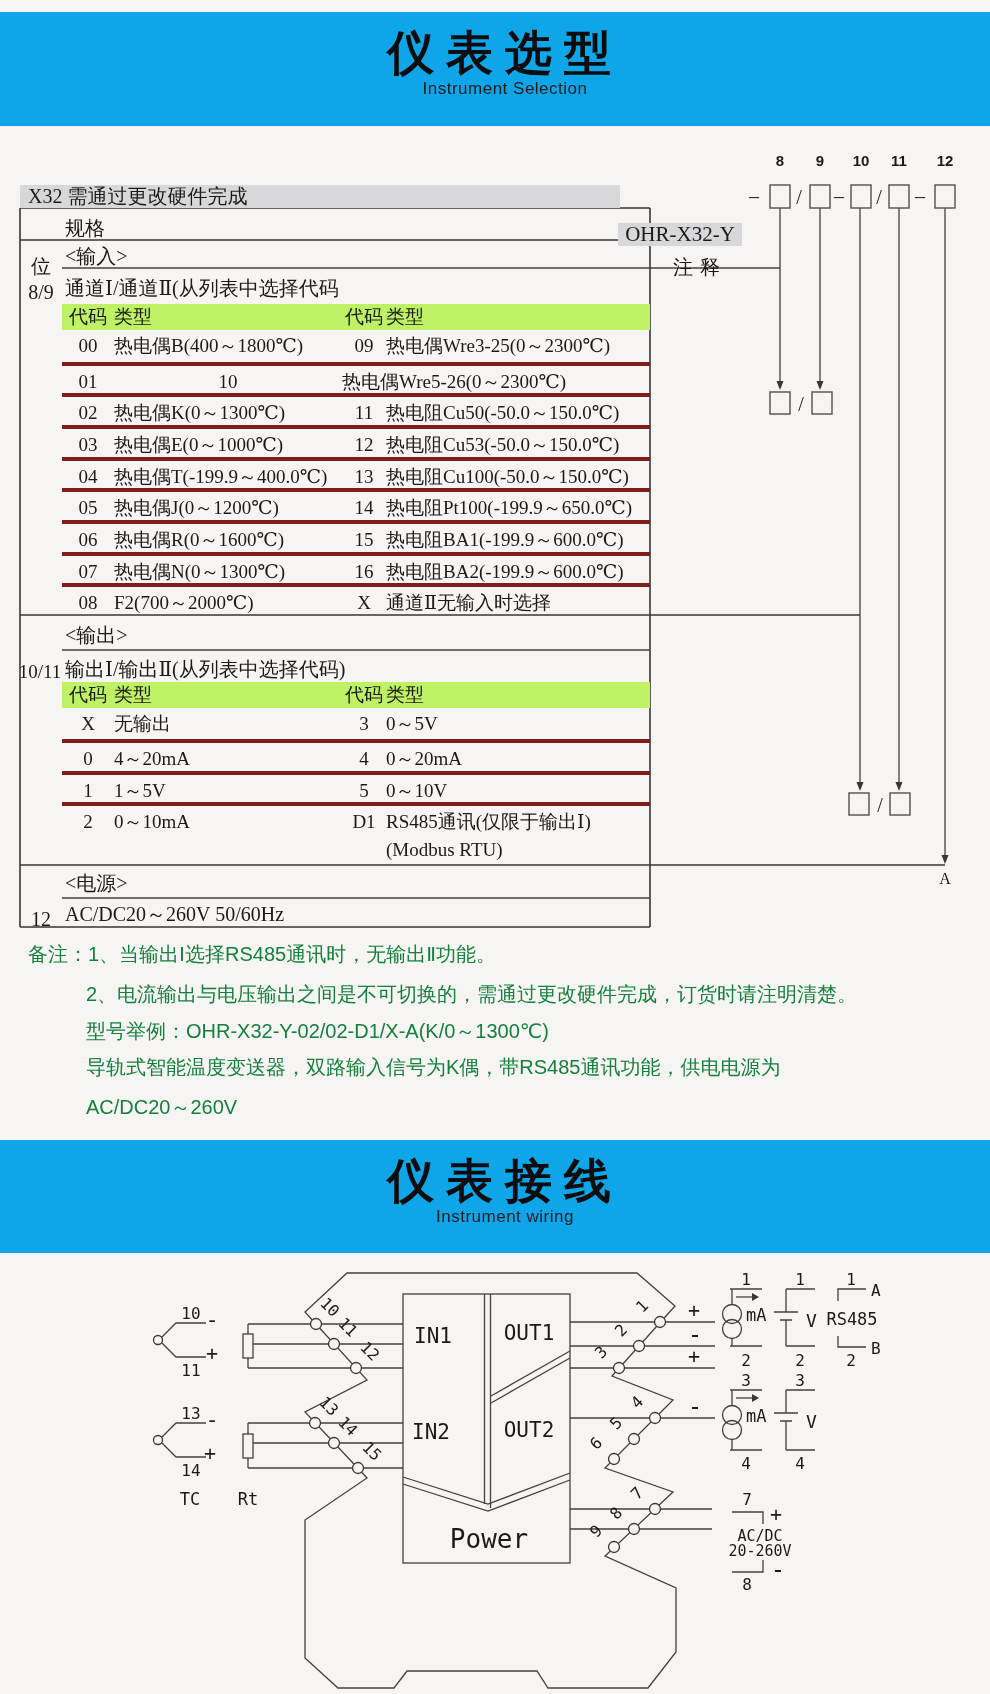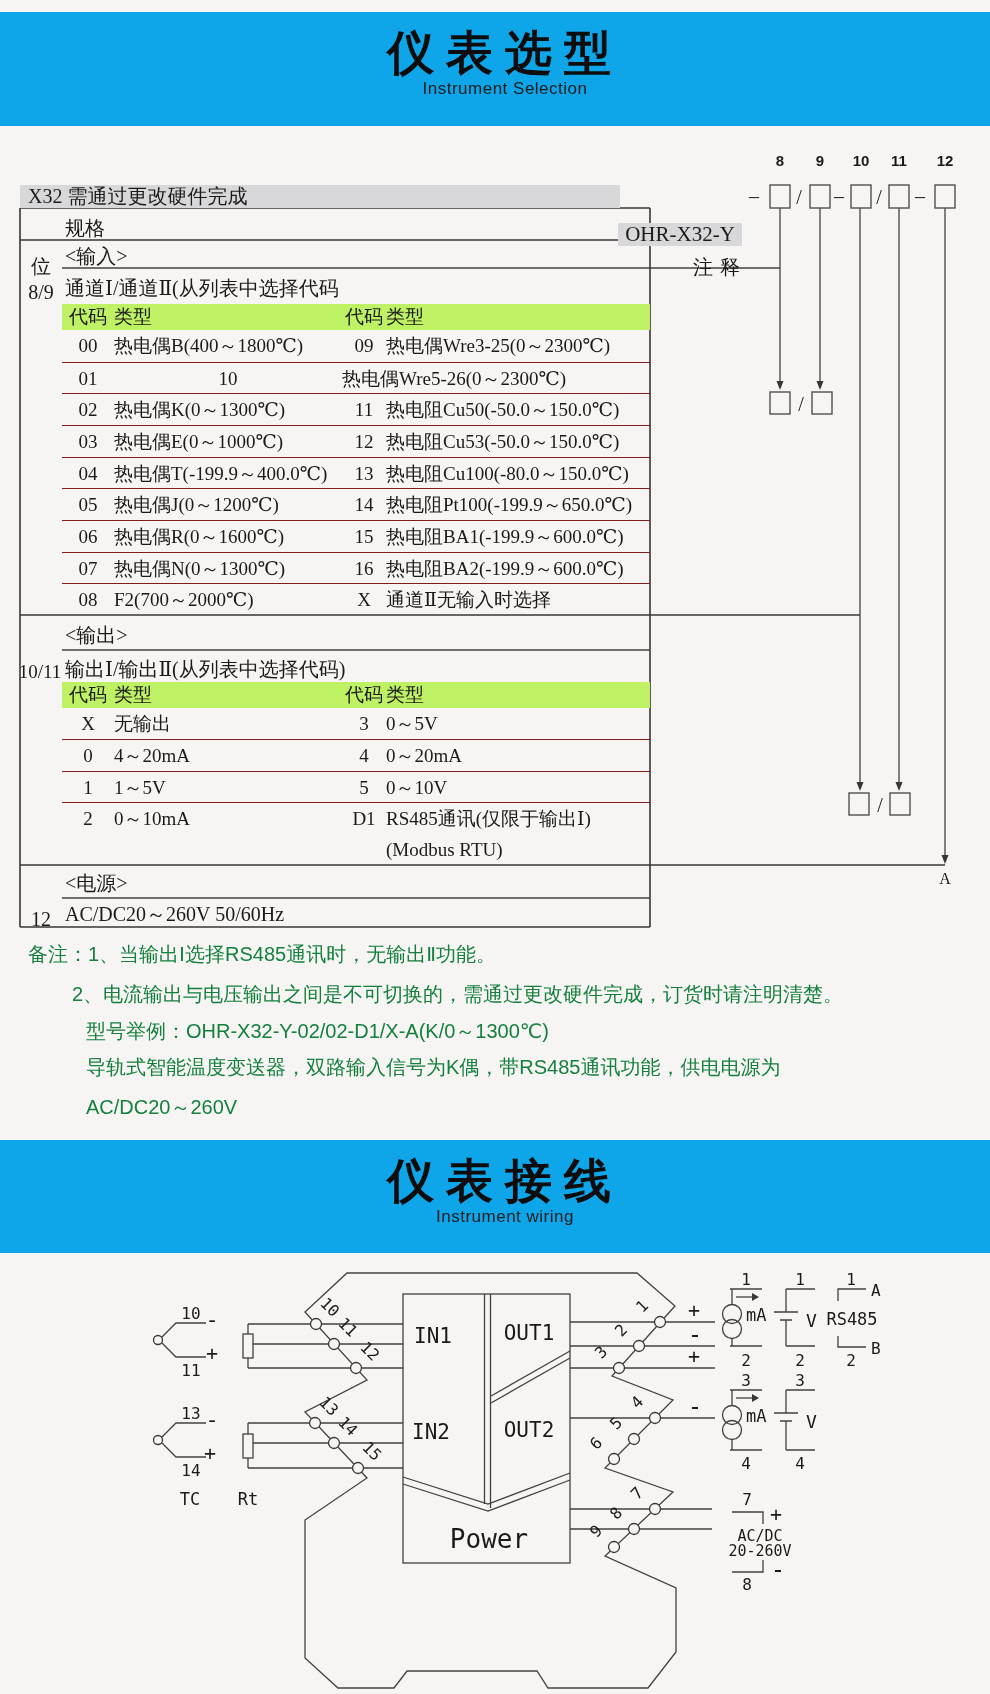--- a/index.html
+++ b/index.html
@@ -23,21 +23,21 @@
   }
   
   .strip{position:absolute;background:#d8d8db;height:23px;line-height:23px;}
   .t20{font-size:20px;}
   .center{text-align:center;margin-top:38px;}
   .code-table{position:absolute;left:62px;width:588px;}
   .thead{display:grid;grid-template-columns:52px 228px 44px 264px;height:26px;line-height:26px;background:#bef264;}
   .trow{display:grid;grid-template-columns:52px 228px 44px 264px;box-sizing:border-box;}
   .rows-in .trow{height:31.66px;line-height:31.66px;}
   .rows-out .trow{height:31.4px;line-height:31.4px;}
-  .trow + .trow{border-top:1px solid #7f1d1d;}
+  .trow + .trow{border-top:4px solid #7f1d1d;}
   .trow.cont{border-top:none;}
   .tc{white-space:nowrap;overflow:visible;font-size:19px;}
   .tcode{text-align:center;}
   .ttype{text-align:left;}
   .notes-line{position:absolute;font-family:"Liberation Sans","DejaVu Sans",sans-serif;font-size:20px;color:#15803d;white-space:nowrap;}
   
   svg{position:absolute;}
   svg .ln{stroke:#45403b;stroke-width:1.3;fill:none;}
   svg .lnb{stroke:#3a3631;stroke-width:1.6;fill:none;}
   svg .bx{stroke:#55504a;stroke-width:1.4;fill:none;}
@@ -108,21 +108,21 @@
   <text class="ser" x="880" y="812" font-size="20" text-anchor="middle">/</text>
 
   <text class="ser" x="945" y="884" font-size="16" text-anchor="middle">A</text>
 </svg>
 
 <div class="strip t20" style="top:185px;left:20px;width:592px;padding-left:8px;">X32 需通过更改硬件完成</div>
 <div class="strip t20 center" style="top:185px;left:618px;width:124px;font-size:21px;">OHR-X32-Y</div>
 
 <div class="abs t20 center" style="top:215px;left:20px;width:42px;">位</div>
 <div class="abs t20" style="top:215px;left:65px;">规格</div>
-<div class="abs t20 center" style="top:216px;left:678px;width:84px;letter-spacing:7px;">注释</div>
+<div class="abs t20 center" style="top:216px;left:658px;width:84px;letter-spacing:7px;">注释</div>
 
 <div class="abs t20 center" style="top:243px;left:18px;width:46px;">8/9</div>
 <div class="abs t20" style="top:243px;left:65px;">&lt;输入&gt;</div>
 <div class="abs t20" style="top:275px;left:65px;">通道Ⅰ/通道Ⅱ(从列表中选择代码</div>
 
 <div class="code-table" style="top:304px;">
   <div class="thead">
     <div class="tc tcode">代码</div>
     <div class="tc ttype">类型</div>
     <div class="tc tcode">代码</div>
@@ -149,21 +149,21 @@
       <div class="trow">
         <div class="tc tcode">03</div>
         <div class="tc ttype">热电偶E(0～1000℃)</div>
         <div class="tc tcode">12</div>
         <div class="tc ttype">热电阻Cu53(-50.0～150.0℃)</div>
       </div>
       <div class="trow">
         <div class="tc tcode">04</div>
         <div class="tc ttype">热电偶T(-199.9～400.0℃)</div>
         <div class="tc tcode">13</div>
-        <div class="tc ttype">热电阻Cu100(-80.0～150.0℃)</div>
+        <div class="tc ttype">热电阻Cu100(-50.0～150.0℃)</div>
       </div>
       <div class="trow">
         <div class="tc tcode">05</div>
         <div class="tc ttype">热电偶J(0～1200℃)</div>
         <div class="tc tcode">14</div>
         <div class="tc ttype">热电阻Pt100(-199.9～650.0℃)</div>
       </div>
       <div class="trow">
         <div class="tc tcode">06</div>
         <div class="tc ttype">热电偶R(0～1600℃)</div>
@@ -230,21 +230,21 @@
     </div>
 </div>
 
 <div class="abs t20 center" style="top:870px;left:20px;width:42px;">12</div>
 <div class="abs t20" style="top:870px;left:65px;">&lt;电源&gt;</div>
 <div class="abs t20" style="top:901px;left:65px;">AC/DC20～260V 50/60Hz</div>
 
 <div class="notes-line" style="top:941px;left:28px;">
   <span>备注：</span><span>1、当输出Ⅰ选择RS485通讯时，无输出Ⅱ功能。</span>
 </div>
-<div class="notes-line" style="top:981px;left:72px;">2、电流输出与电压输出之间是不可切换的，需通过更改硬件完成，订货时请注明清楚。</div>
+<div class="notes-line" style="top:981px;left:86px;">2、电流输出与电压输出之间是不可切换的，需通过更改硬件完成，订货时请注明清楚。</div>
 <div class="notes-line" style="top:1018px;left:86px;">型号举例：OHR-X32-Y-02/02-D1/X-A(K/0～1300℃)</div>
 <div class="notes-line" style="top:1054px;left:86px;">导轨式智能温度变送器，双路输入信号为K偶，带RS485通讯功能，供电电源为</div>
 <div class="notes-line" style="top:1094px;left:86px;">AC/DC20～260V</div>
 
 <div class="band" style="top:1140px;height:113px;">
   <div class="cn">仪表接线</div>
   <div class="en">Instrument wiring</div>
 </div>
 
 <svg style="top:1253px;left:0;" width="990" height="441" viewBox="0 1253 990 441">

